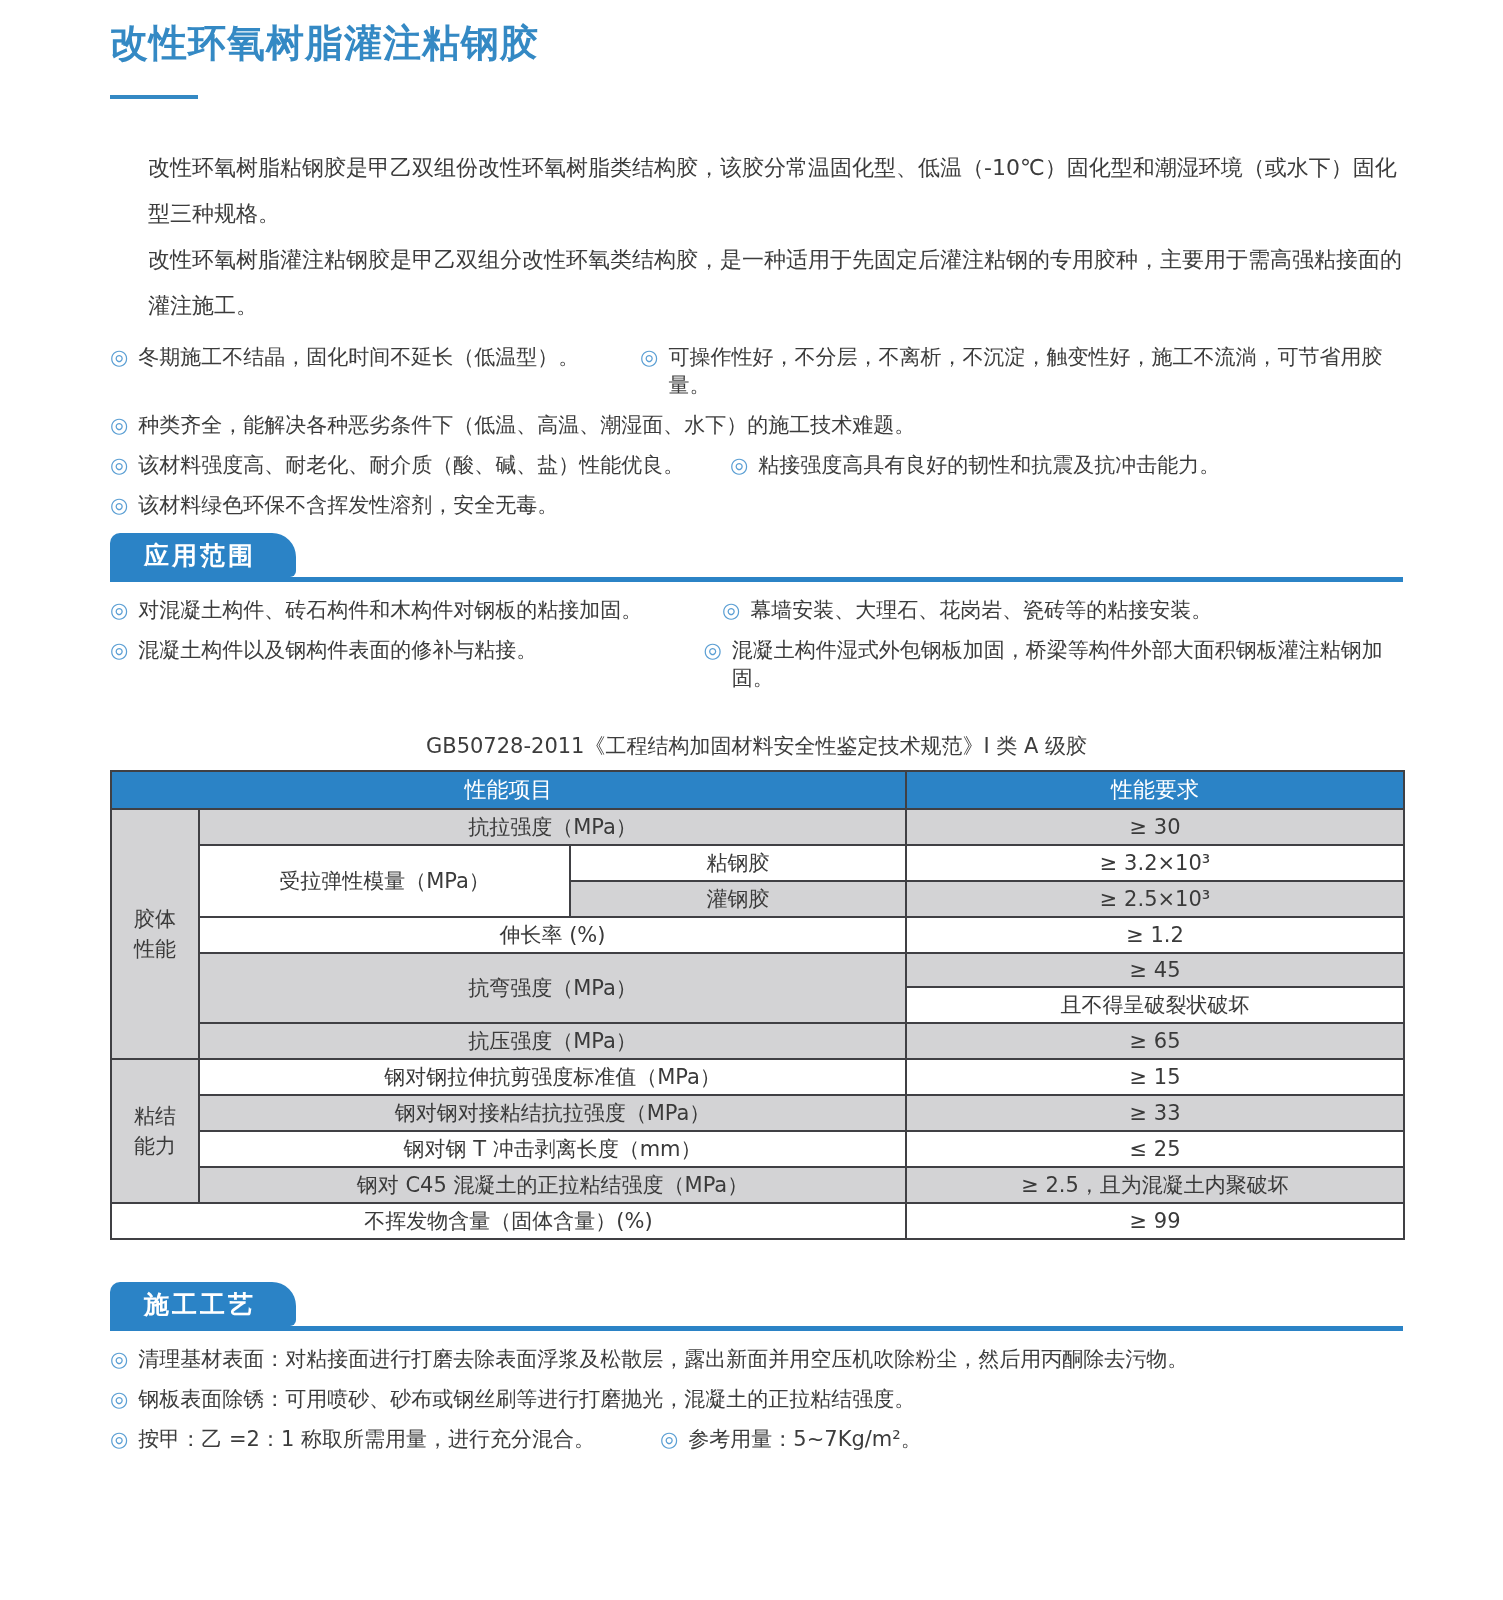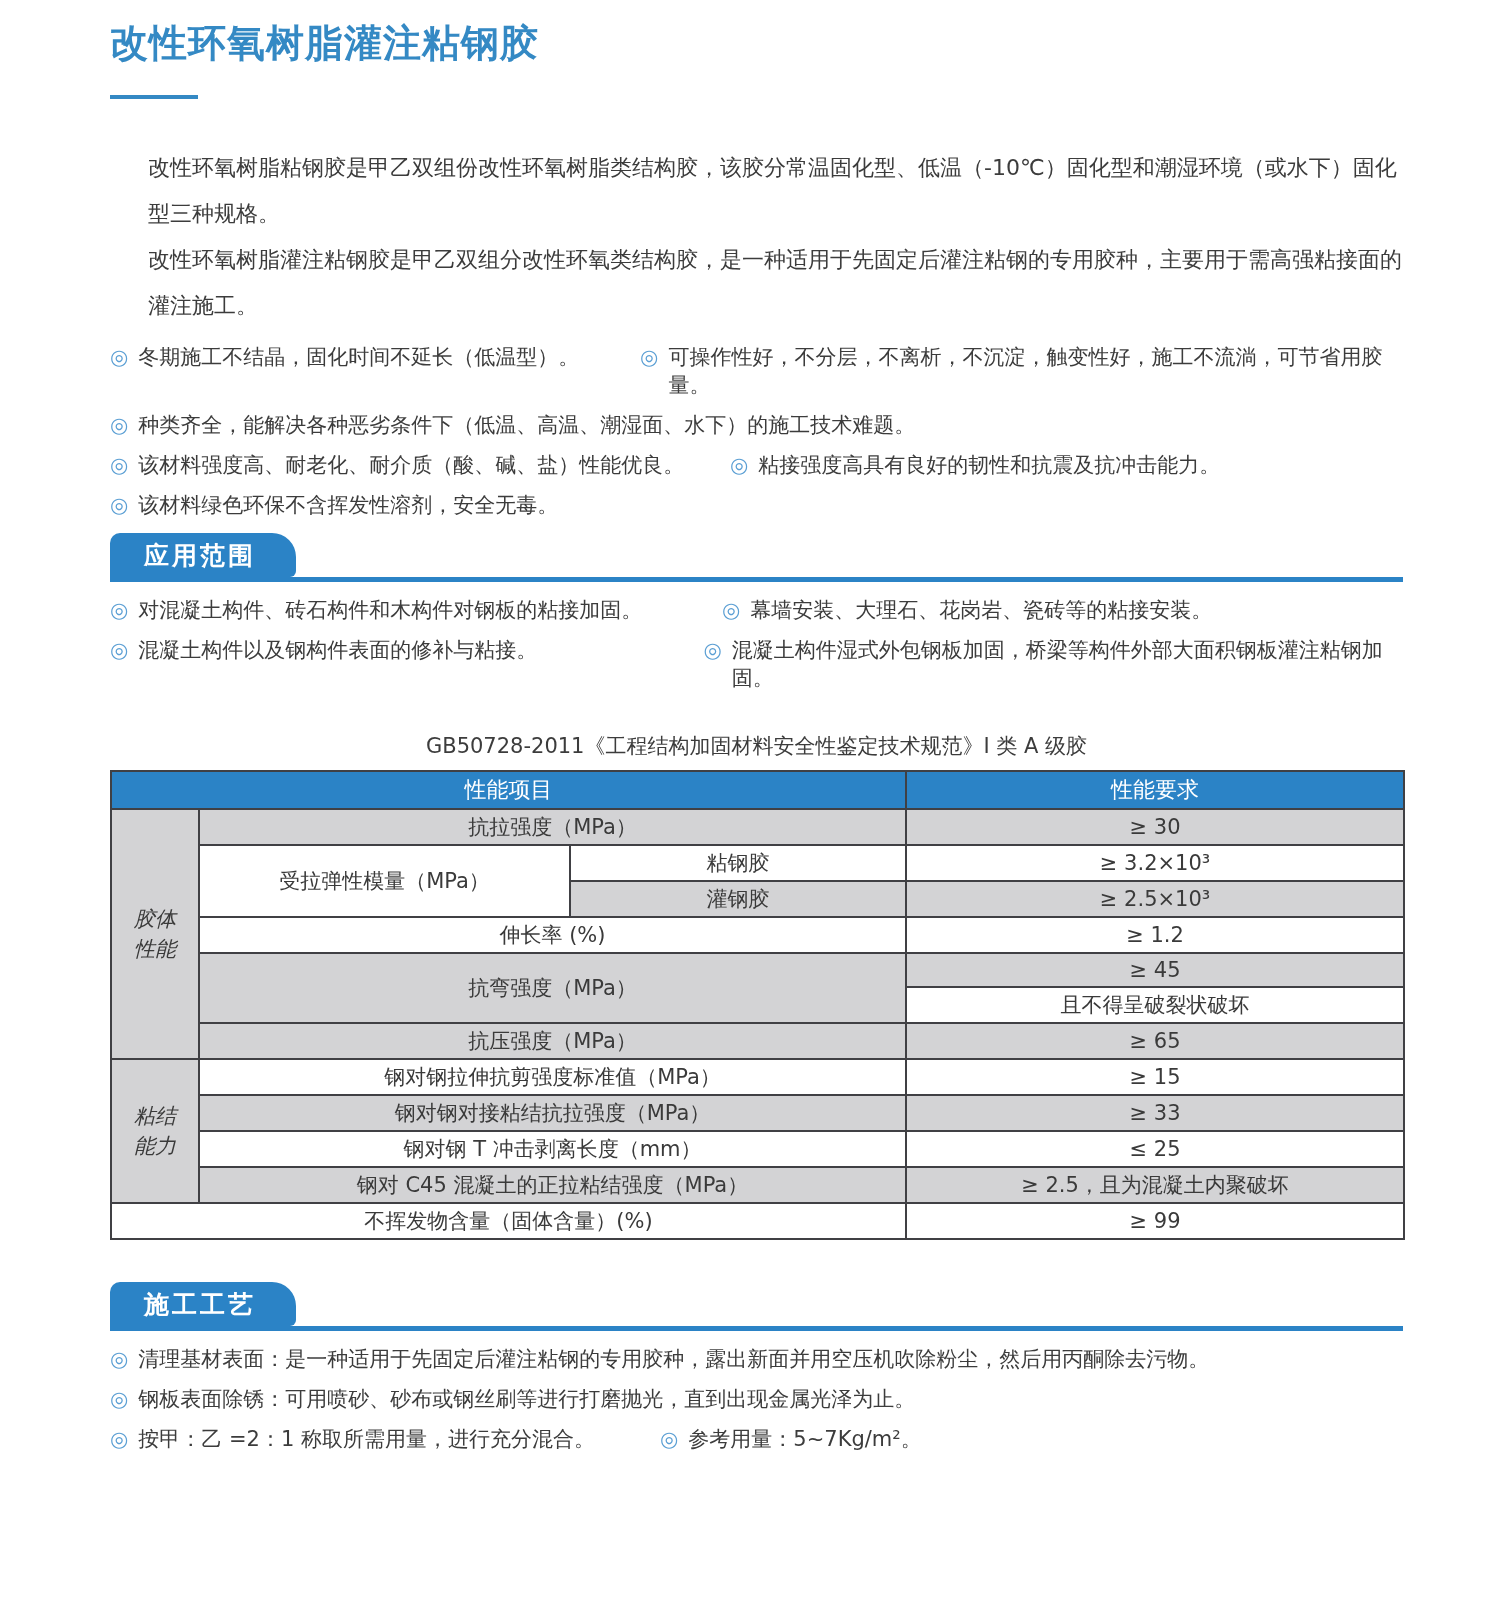--- a/index.html
+++ b/index.html
@@ -45,21 +45,21 @@
     margin-top:10px; width:1293px; border-collapse:collapse; table-layout:fixed;
     font-size:21px; text-align:center; color:#3a3a3a;
   }
   table.perf th, table.perf td { border:2px solid #404044; padding:3px 10px; }
   table.perf th {
     background:#2b83c6; color:#ffffff; font-weight:normal; font-size:22px; height:36px;
   }
   table.perf td { height:34px; }
   tr.g td { background:#d3d3d5; }
   tr.w td { background:#ffffff; }
-  table.perf td.grp { background:#d3d3d5; line-height:30px; padding:3px 18px;font-style:italic; }
+  table.perf td.grp { background:#d3d3d5; line-height:30px; padding:3px 18px; }
   table.perf td.span-cell-w { background:#ffffff; }
   table.perf td.span-cell-g { background:#d3d3d5; }
 </style>
 </head>
 <body>
 
 <div class="page">
   <div class="content">
 
     <div class="page-title">改性环氧树脂灌注粘钢胶</div>
@@ -205,27 +205,27 @@
     </div>
 
     <div class="section sec-process">
       <div class="section-head">
         <span class="sec-tab">施工工艺</span>
       </div>
       <div class="bullets">
         <div class="bullet-row">
           <div class="bullet">
             <span class="bi">◎</span>
-            <span>清理基材表面：是一种适用于先固定后灌注粘钢的专用胶种，露出新面并用空压机吹除粉尘，然后用丙酮除去污物。</span>
-          </div>
-        </div>
-        <div class="bullet-row">
-          <div class="bullet">
-            <span class="bi">◎</span>
-            <span>钢板表面除锈：可用喷砂、砂布或钢丝刷等进行打磨抛光，直到出现金属光泽为止。</span>
+            <span>清理基材表面：对粘接面进行打磨去除表面浮浆及松散层，露出新面并用空压机吹除粉尘，然后用丙酮除去污物。</span>
+          </div>
+        </div>
+        <div class="bullet-row">
+          <div class="bullet">
+            <span class="bi">◎</span>
+            <span>钢板表面除锈：可用喷砂、砂布或钢丝刷等进行打磨抛光，混凝土的正拉粘结强度。</span>
           </div>
         </div>
         <div class="bullet-row">
           <div class="bullet wD">
             <span class="bi">◎</span>
             <span>按甲：乙 =2：1 称取所需用量，进行充分混合。</span>
           </div>
           <div class="bullet">
             <span class="bi">◎</span>
             <span>参考用量：5~7Kg/m²。</span>

